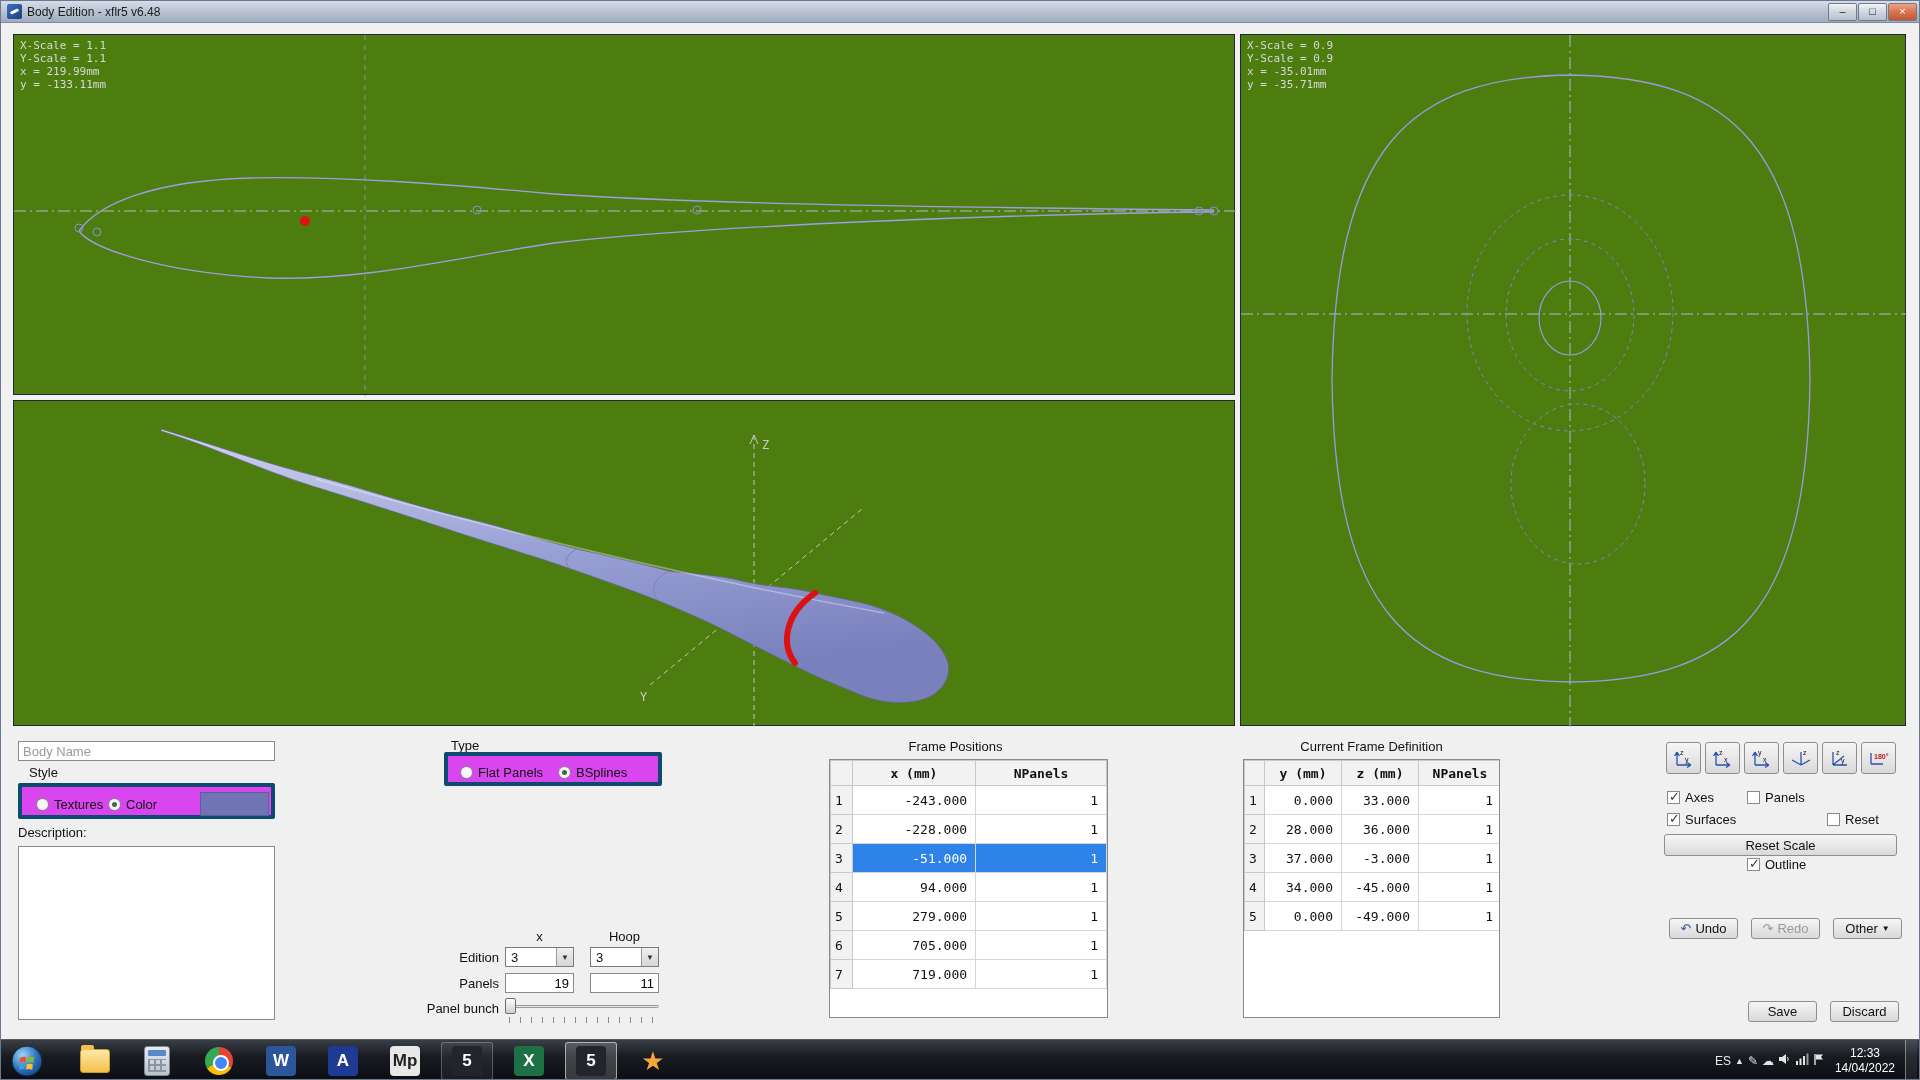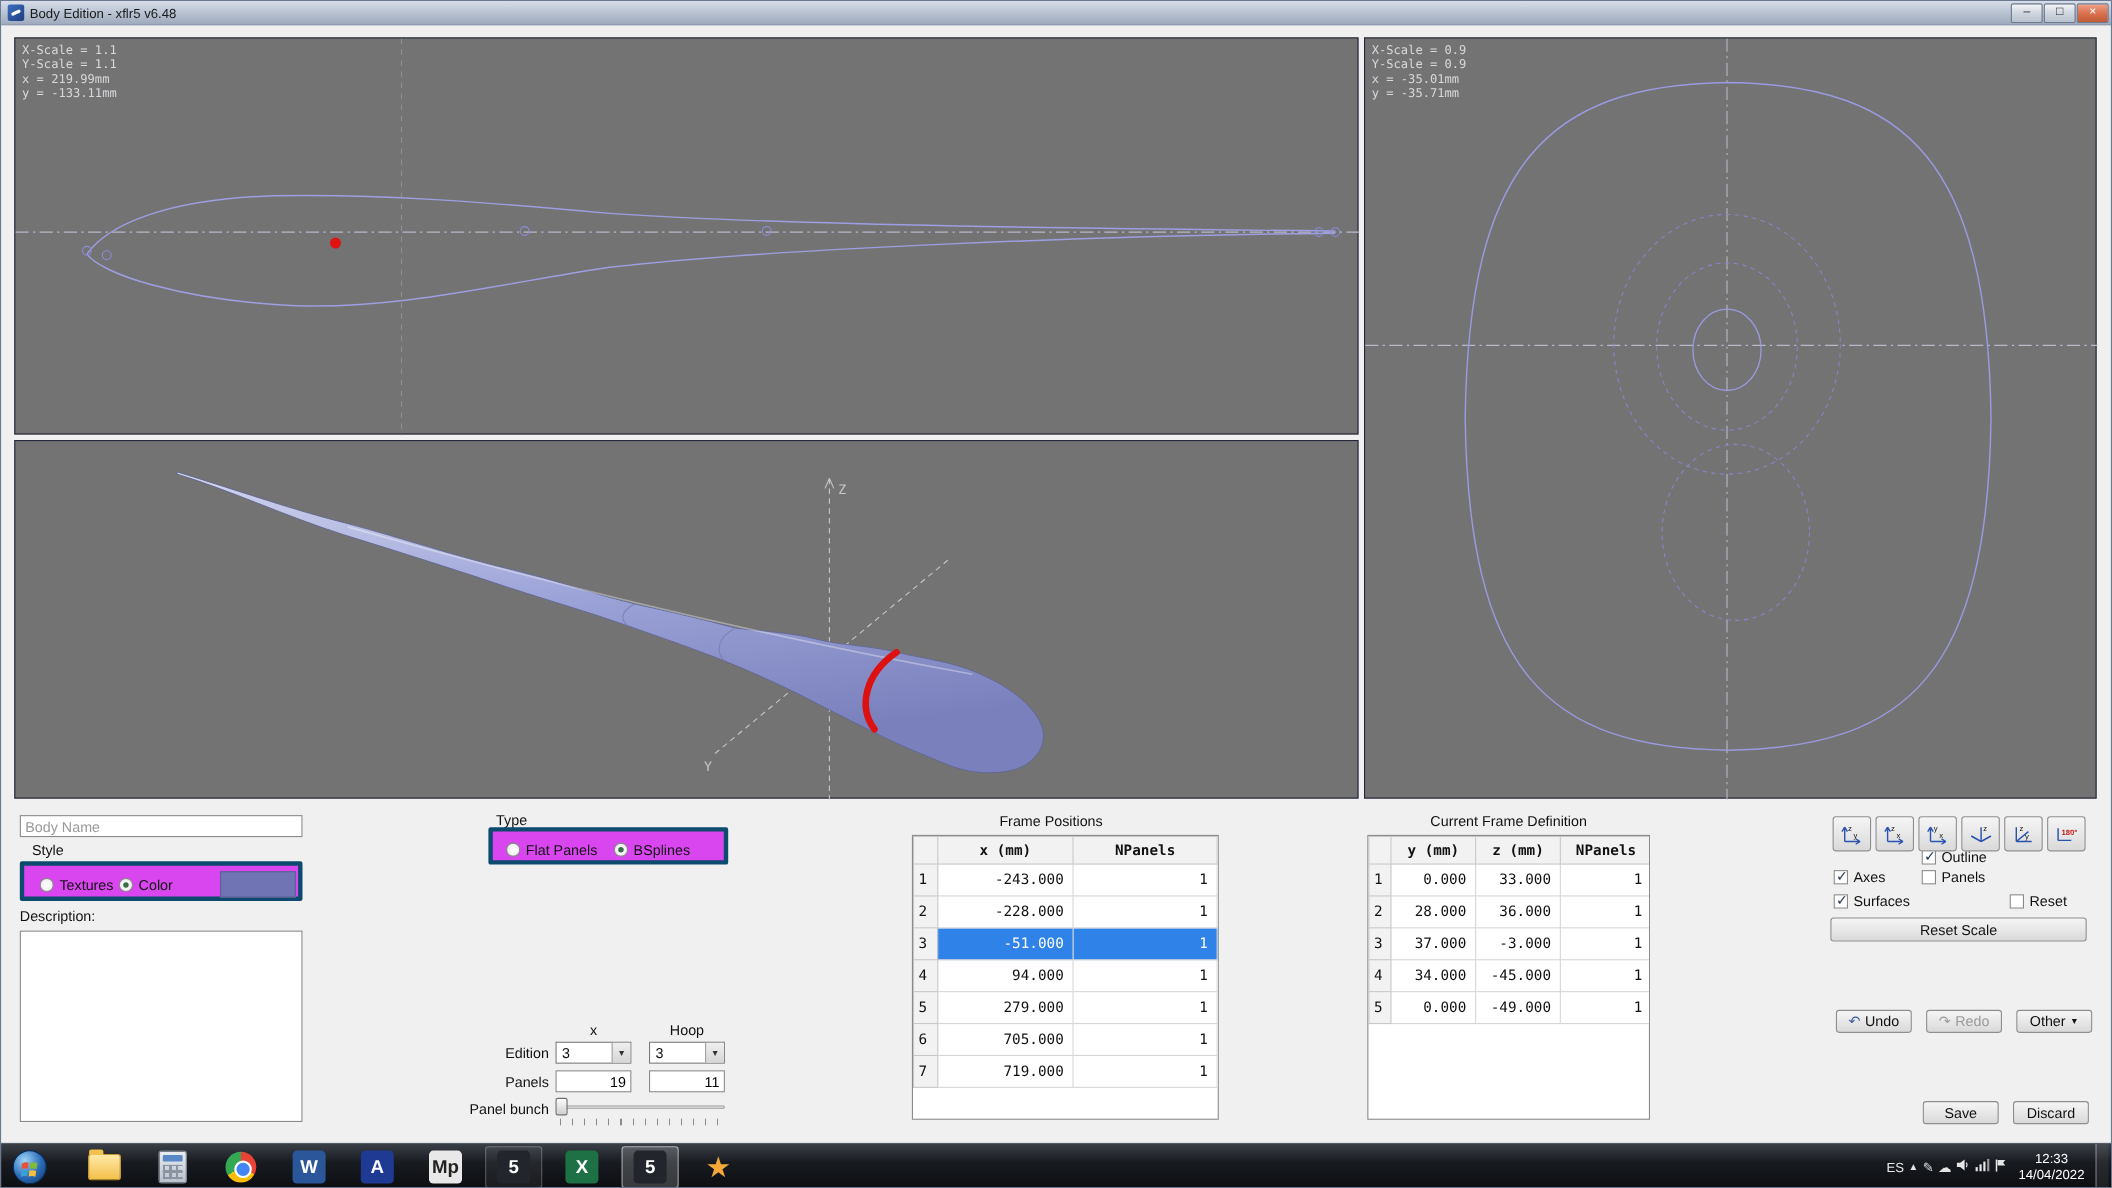--- a/index.html
+++ b/index.html
@@ -22,21 +22,21 @@
   .titlebar .appico::after{ content:""; position:absolute; left:3px; top:6px; width:9px; height:3px;
     background:#fff; transform:rotate(-25deg); border-radius:2px; }
   .titlebar .ttl { font-size:12px; color:#1a1a1a; }
   .cap-btns { margin-left:auto; display:flex; gap:1px; }
   .cap-btn { width:29px; height:18px; border:1px solid #6f7b8d; border-radius:2px;
     background:linear-gradient(#f3f5f8,#cfd6df 50%,#b8c1cd);
     font-size:11px; line-height:15px; text-align:center; color:#222; cursor:default; }
   .cap-btn.close { background:linear-gradient(#f0a088,#d9734f 50%,#c05a36); color:#fff; }
 
   
-  .v-panel { background:#737373; border:1px solid #23263a; }
+  .v-panel { background:#4d7c0f; border:1px solid #23263a; }
   .overlay { position:absolute; top:4px; left:6px; color:#d8d8dc;
     font:11px/13px "DejaVu Sans Mono", monospace; }
 
   
   .gbox { border:4px solid #0c4a6e; border-radius:2px; background:#d946ef; }
   .txt-input { background:#fff; border:1px solid #8a8a8a; font-size:13px; padding:0 4px;
     font-family:"Liberation Sans",sans-serif; }
   .txt-input::placeholder { color:#9a9a9a; }
   textarea.txt-input { resize:none; }
 
@@ -424,21 +424,21 @@
   <span>Axes</span>
 </label>
 <label class="check abs" style="left:1746px; top:789px;">
   <span class="box"></span>
   <span>Panels</span>
 </label>
 <label class="check on abs" style="left:1666px; top:811px;">
   <span class="box"></span>
   <span>Surfaces</span>
 </label>
-<label class="check on abs" style="left:1746px; top:771px;">
+<label class="check on abs" style="left:1746px; top:856px;">
   <span class="box"></span>
   <span>Outline</span>
 </label>
 <label class="check abs" style="left:1826px; top:811px;">
   <span class="box"></span>
   <span>Reset</span>
 </label>
 
 <div class="abs btn" style="left:1663px; top:833px; width:233px; height:22px;">
   <span>Reset Scale</span>

